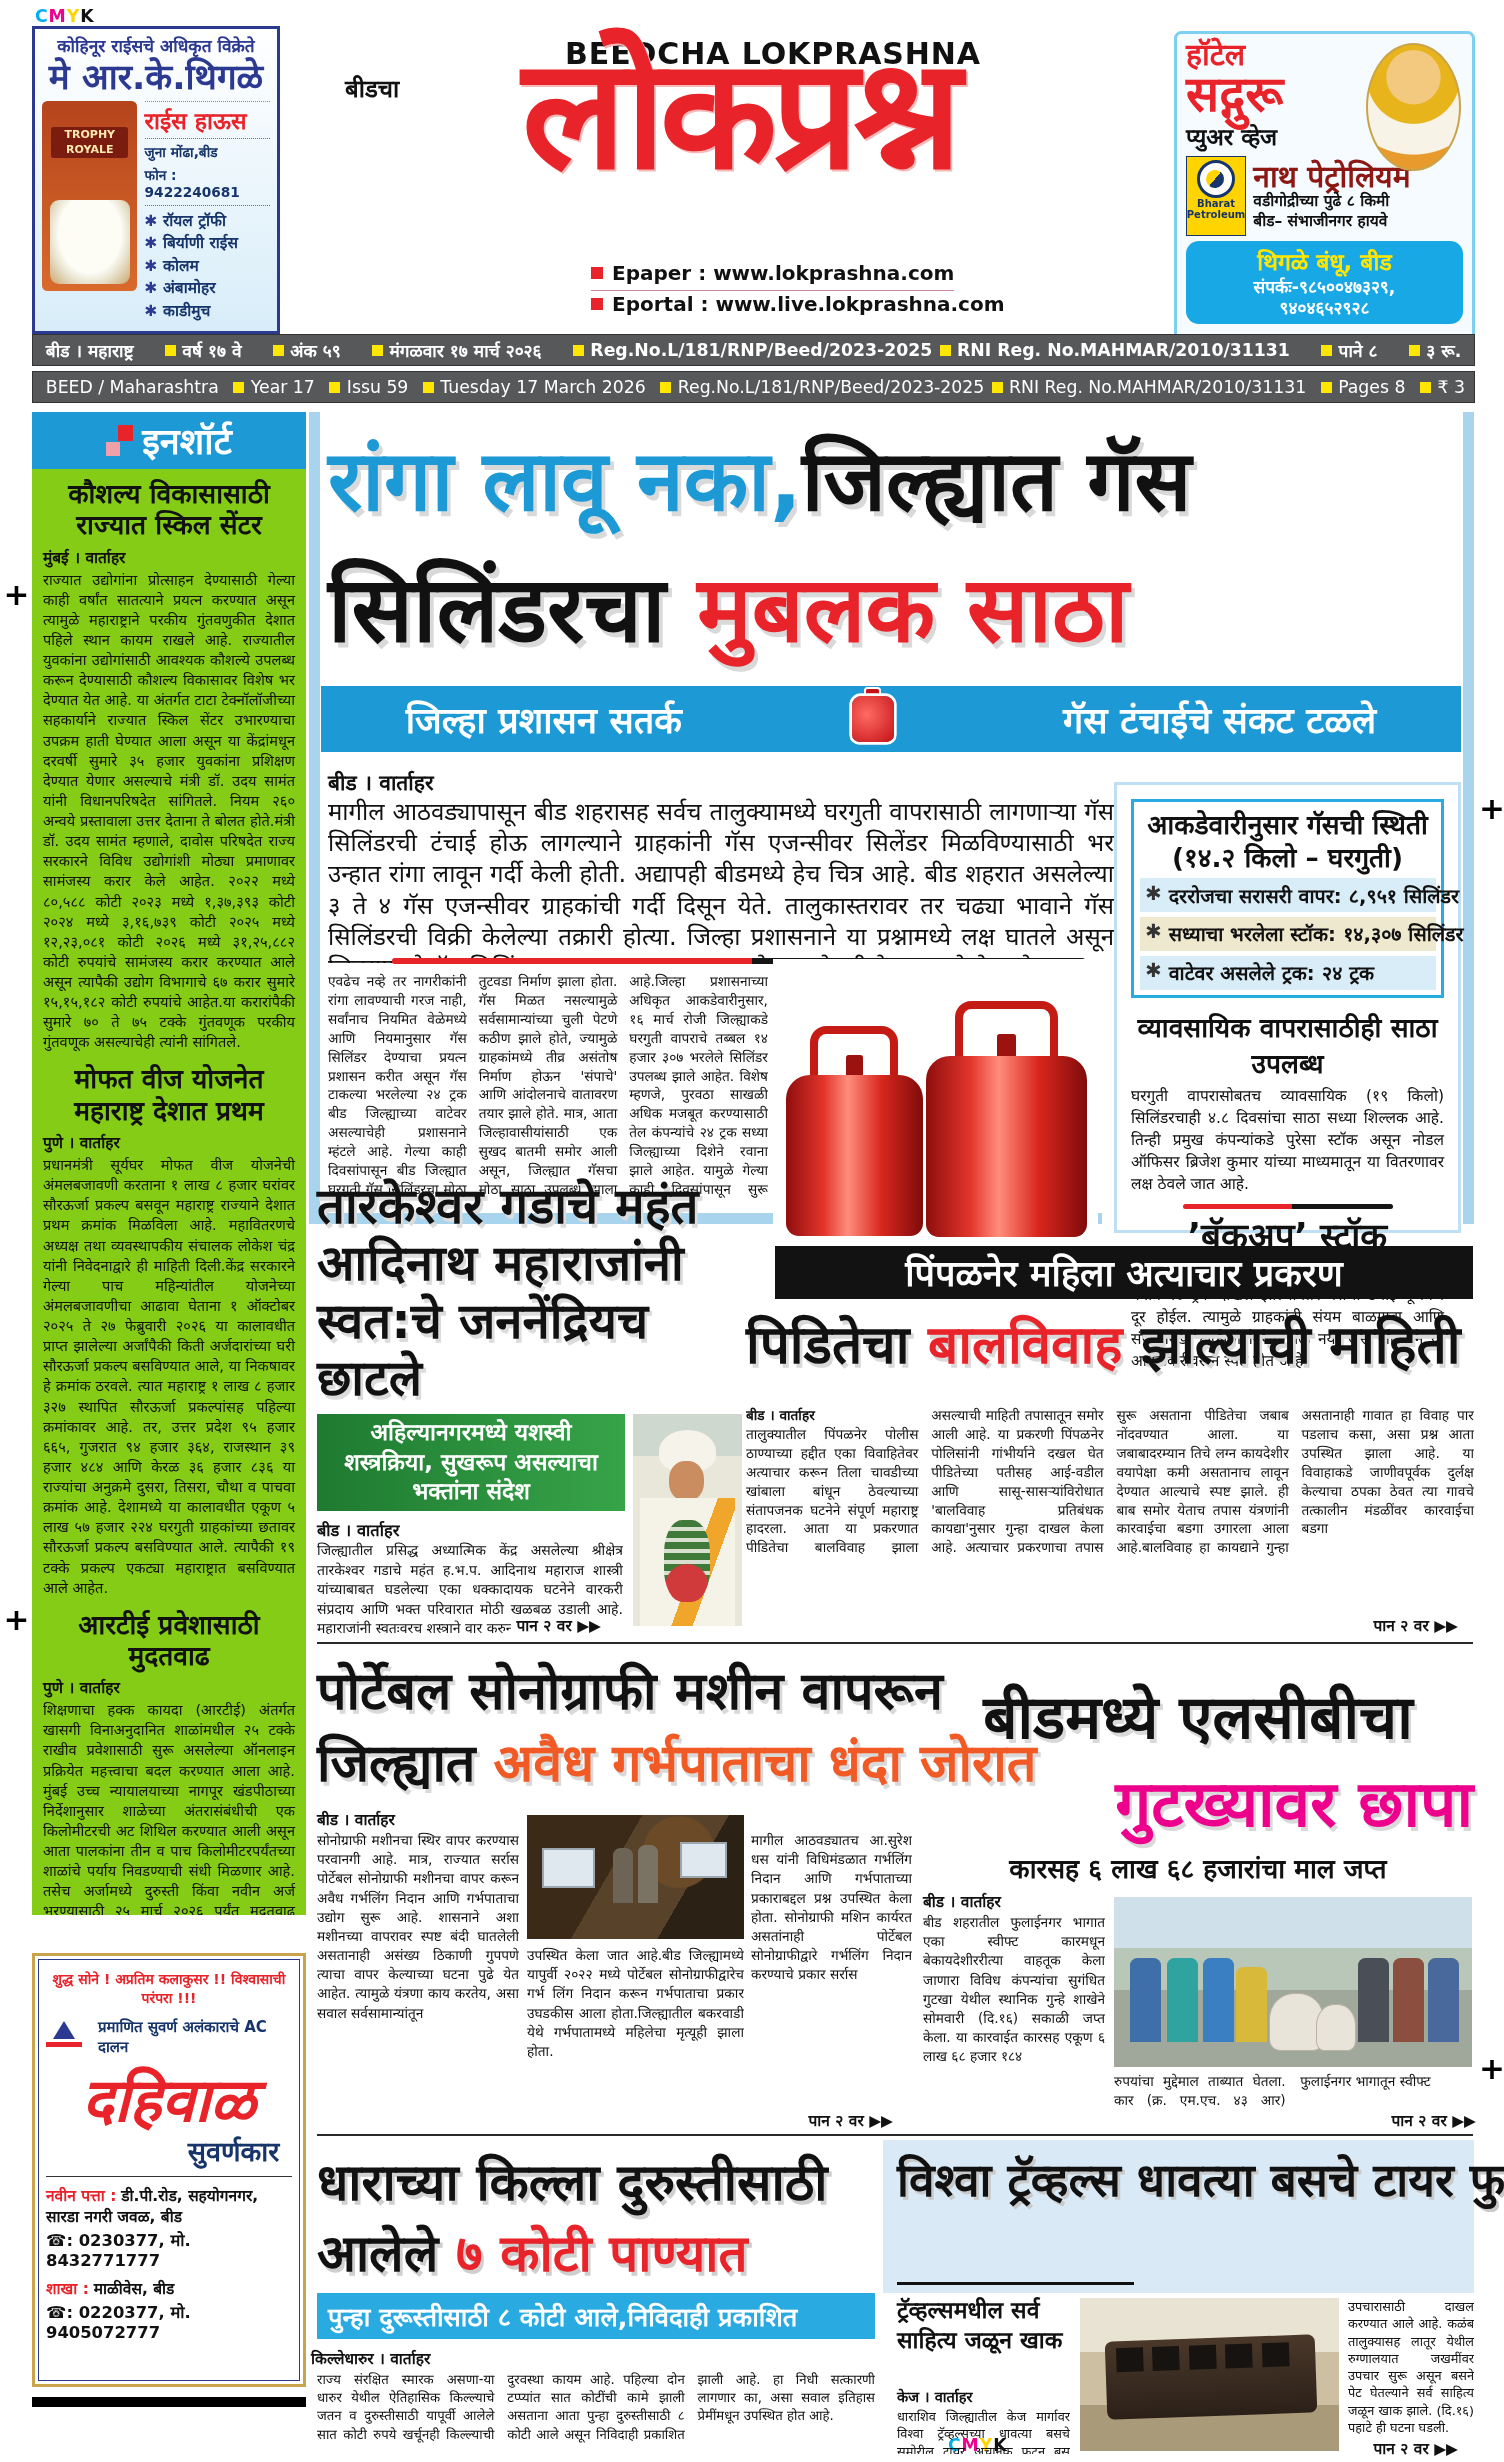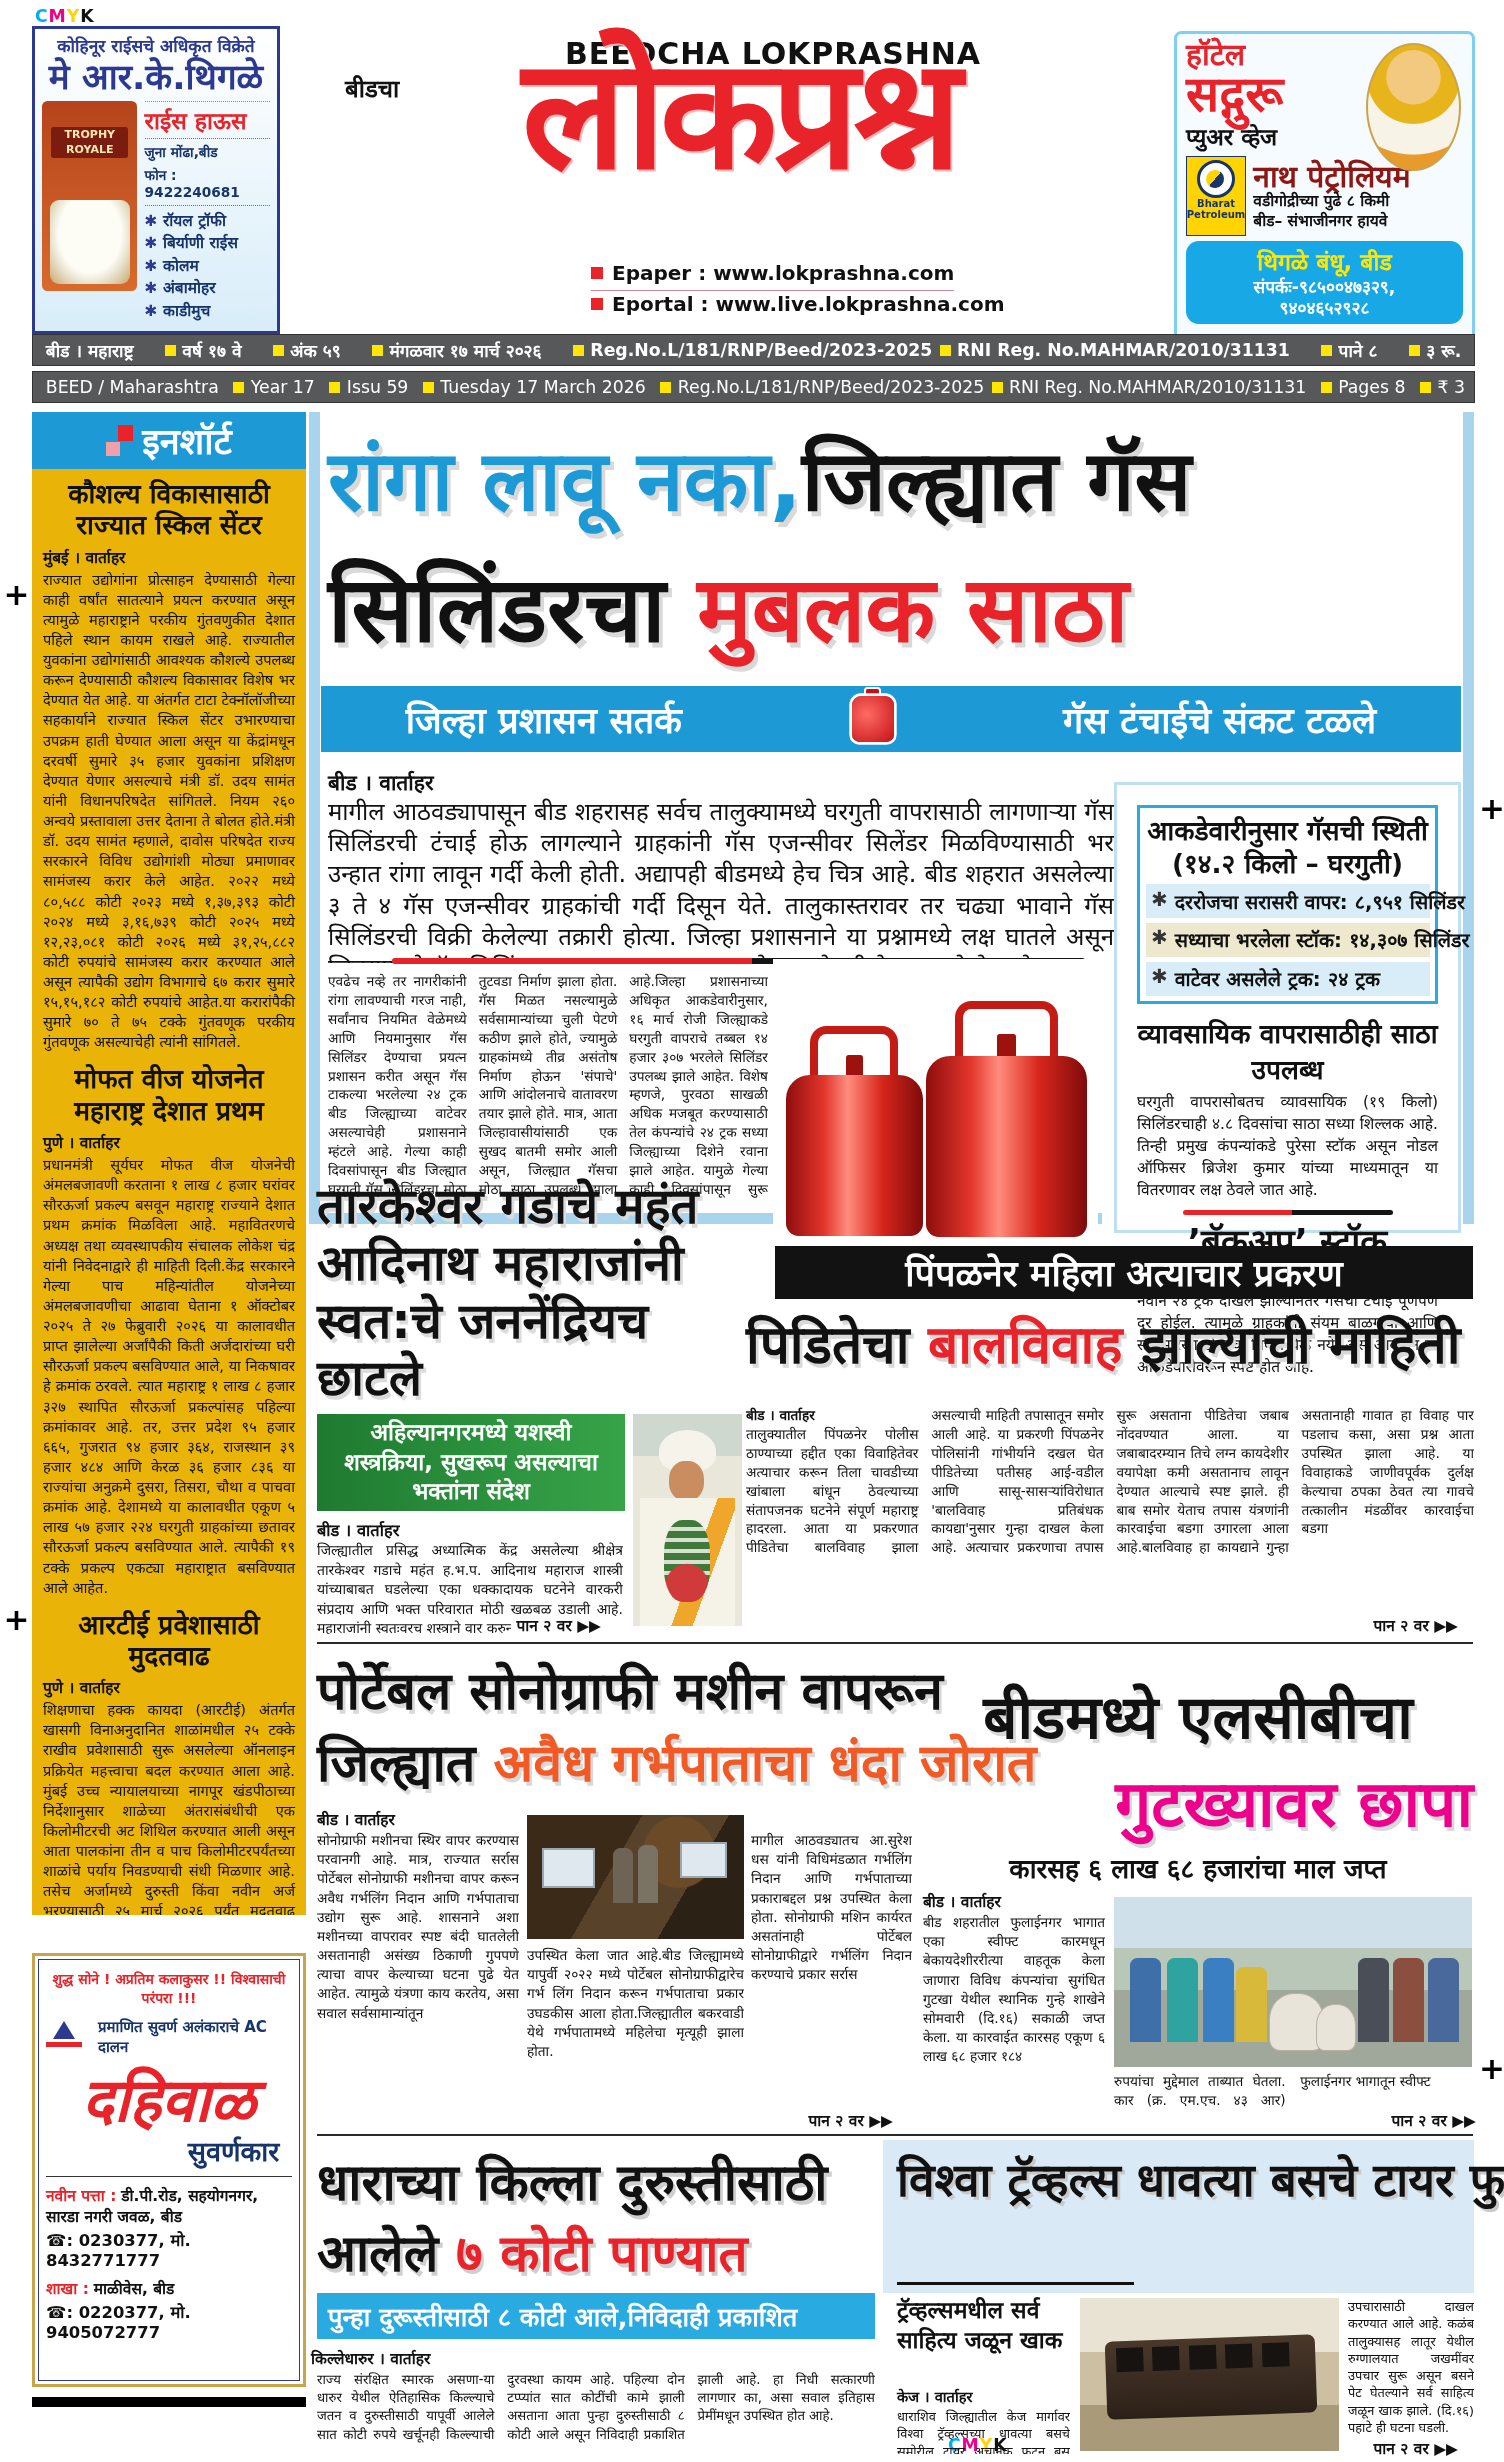--- a/index.html
+++ b/index.html
@@ -66,21 +66,21 @@
   .datebar { left:32px; width:1443px; height:32px; background:#57585a; color:#fff;
     display:flex; align-items:center; padding:0 12.8px; gap:7.3px; border:0.9px solid #333; }
   #datebar-mr { top:334px; font-size:17.3px; font-weight:bold; }
   #datebar-en { top:371px; font-size:17.3px; }
   .datebar .it { display:flex; align-items:center; gap:6.4px; white-space:nowrap; }
   .datebar .it::before { content:""; width:11px; height:11px; background:#ffe600; display:inline-block; }
   .datebar .it.first::before { display:none; }
   .datebar .sp { flex:1; }
 
   
-  #inshort { left:32px; top:412px; width:274px; height:1503px; background:#eab308; }
+  #inshort { left:32px; top:412px; width:274px; height:1503px; background:#84cc16; }
   #inshort-head { height:57px; background:#1d9ad6; color:#fff; display:flex; align-items:center; justify-content:center; gap:9px; font-size:36px; font-weight:bold; }
   .inshort-icon { position:relative; width:27px; height:31px; flex:none;}
   .inshort-icon i { position:absolute; display:block; }
   .inshort-icon .a { width:15.5px; height:15.5px; background:#e8232a; right:0; top:0;}
   .inshort-icon .b { width:13.7px; height:13.7px; background:#f0a0a8; left:0; bottom:0;}
   #inshort .art { padding:9px 11px 1.8px; }
   #inshort .t { font-size:26.4px; font-weight:bold; text-align:center; line-height:1.18; }
   #inshort .dl { font-weight:bold; font-size:15.5px; margin:5.5px 0 1.8px; }
   #inshort .b { font-size:14.6px; line-height:1.38; text-align:justify; }
 
@@ -120,21 +120,21 @@
      font-size:13.7px; line-height:1.38; text-align:justify; overflow:hidden; }
 
   
   #cyl-photo { left:773px; top:959px; width:325px; height:279px; overflow:hidden; background:#fff;}
   .cylinder { position:absolute; }
   .cyl-body { position:absolute; width:100%; bottom:0; top:34%; background:linear-gradient(to right,#8f0d0d 0, #e3362c 28%, #ff8d7d 45%, #d8261c 70%, #7e0b0b 100%); border-radius:24px 24px 12.8px 12.8px; }
   .cyl-ring { position:absolute; top:14%; left:18%; width:64%; height:26%; border:8.2px solid #c41b14; border-bottom:none; border-radius:16.4px 16.4px 0 0; background:transparent;}
   .cyl-valve { position:absolute; top:26%; left:44%; width:12%; height:10%; background:#9c120e; border-radius:2.7px;}
 
   
-  #stats-panel { left:1114px; top:782px; width:347px; height:451px; border:3.6px solid #bfe0f2; background:#fff; padding:20px; }
+  #stats-panel { left:1114px; top:782px; width:347px; height:451px; border:3.6px solid #bfe0f2; background:#fff; padding:14px; }
   #stats-box { border:3.6px solid #29abe2; padding:5.5px; }
   #stats-box .tt { font-size:26.4px; font-weight:bold; text-align:center; line-height:1.25; }
   .stat-row { margin-top:4.6px; font-size:19.6px; font-weight:bold; padding:3.6px 5.5px; display:flex; gap:7.3px; white-space:nowrap;}
   .stat-row::before { content:"✱"; color:#333; }
   .stat-row.r0 { background:#d9edf8; }
   .stat-row.r1 { background:#eee8cf; }
   .stat-row.r2 { background:#d9edf8; }
   #comm-title { font-size:26.4px; font-weight:bold; margin-top:11px; text-align:center;}
   #comm-body { font-size:15.5px; line-height:1.42; text-align:justify; margin-top:3.6px;}
   #backup-div { width:210px; margin:9px auto 1.8px; }

